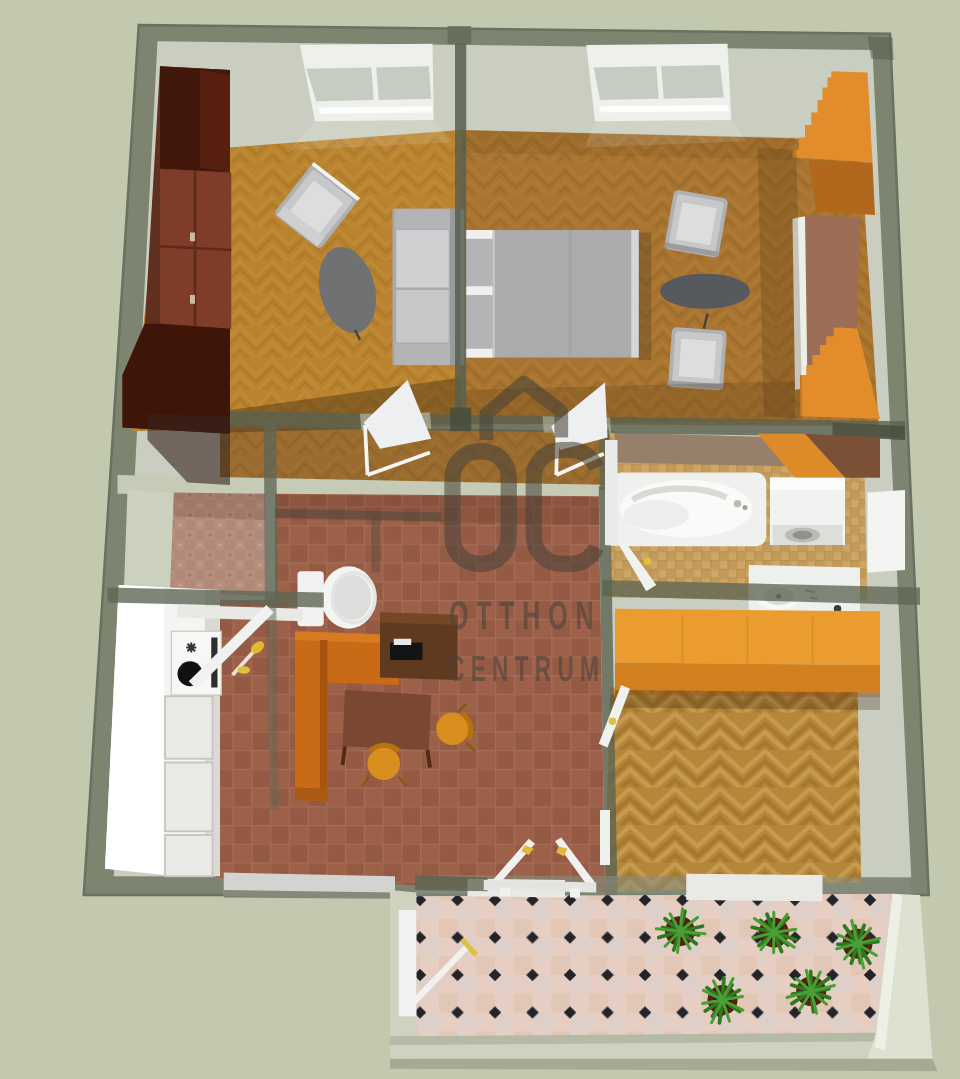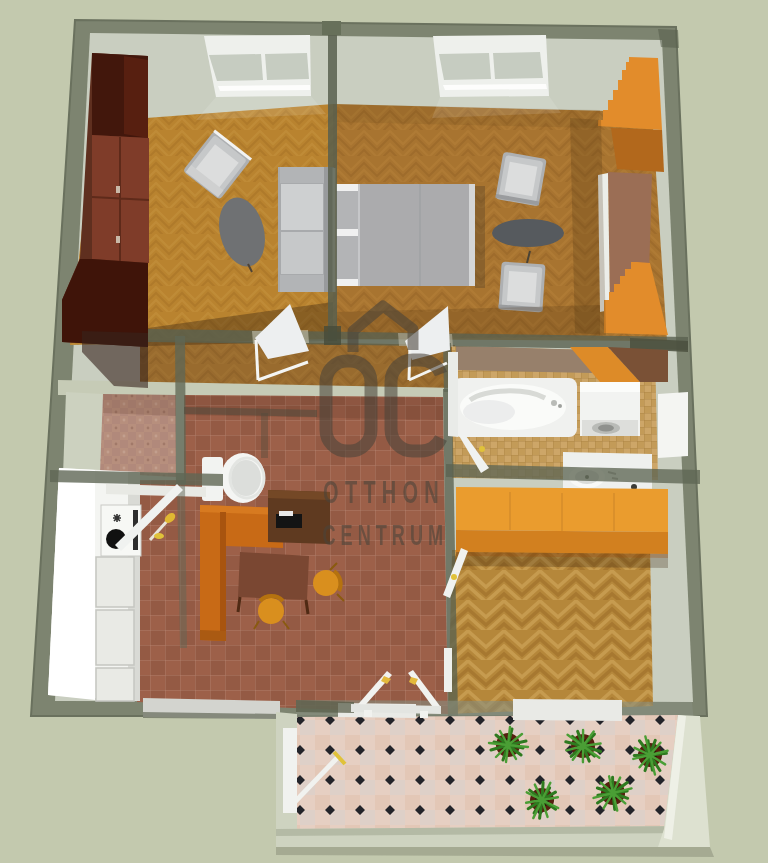--- a/index.html
+++ b/index.html
@@ -1,16 +1,16 @@
 <!DOCTYPE html>
 <html><head>
 <meta charset="utf-8">
 <style>
   html,body{margin:0;padding:0;background:#c3c9ae;}
-  #stage{width:628px;height:863px;position:relative;font-family:"Liberation Sans",sans-serif;}
+  #stage{width:628px;height:863px;position:relative;font-family:"Liberation Sans",sans-serif;padding-left:36px;}
 </style>
 </head>
 <body>
 <div id="stage">
 <svg width="768" height="863" viewBox="0 0 768 863">
 <defs>
   <pattern id="wood1" width="26" height="26" patternUnits="userSpaceOnUse">
     <rect width="26" height="26" fill="#b9832f"></rect>
     <path d="M-1,6 L13,20 L27,6" stroke="rgba(110,62,14,0.14)" stroke-width="2" fill="none"></path>
     <path d="M-1,19 L13,33 L27,19" stroke="rgba(110,62,14,0.14)" stroke-width="2" fill="none"></path>

